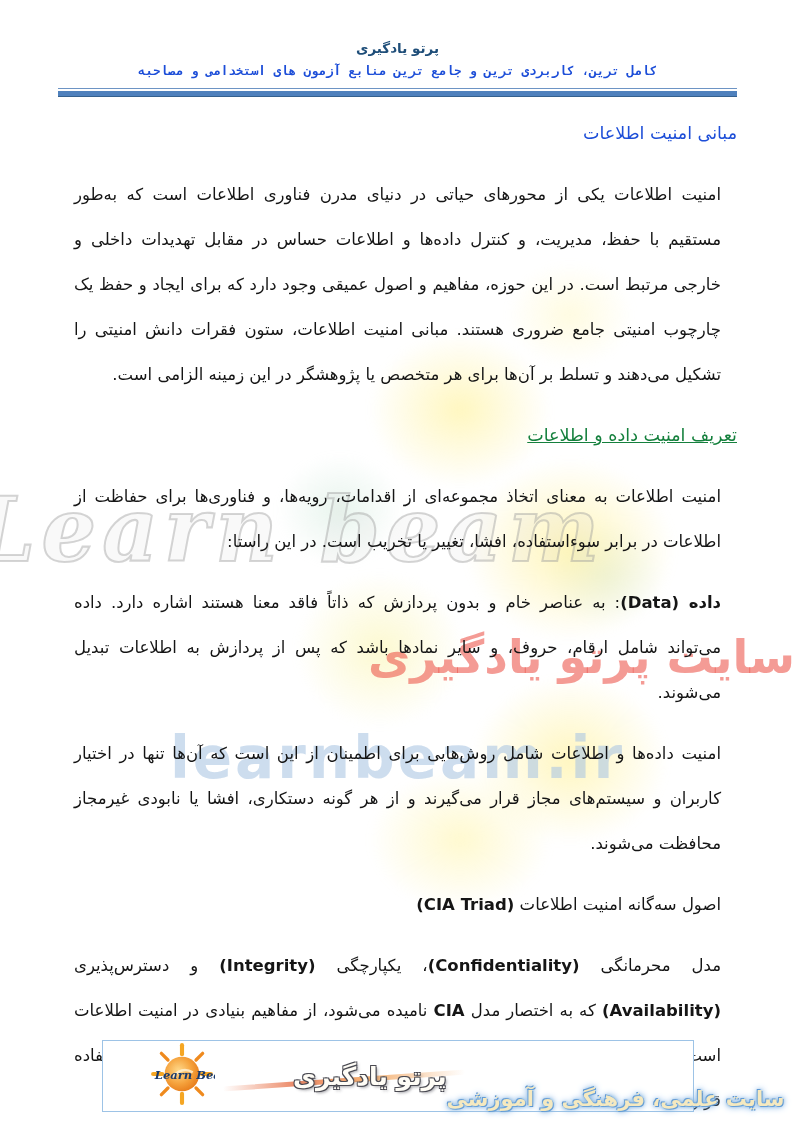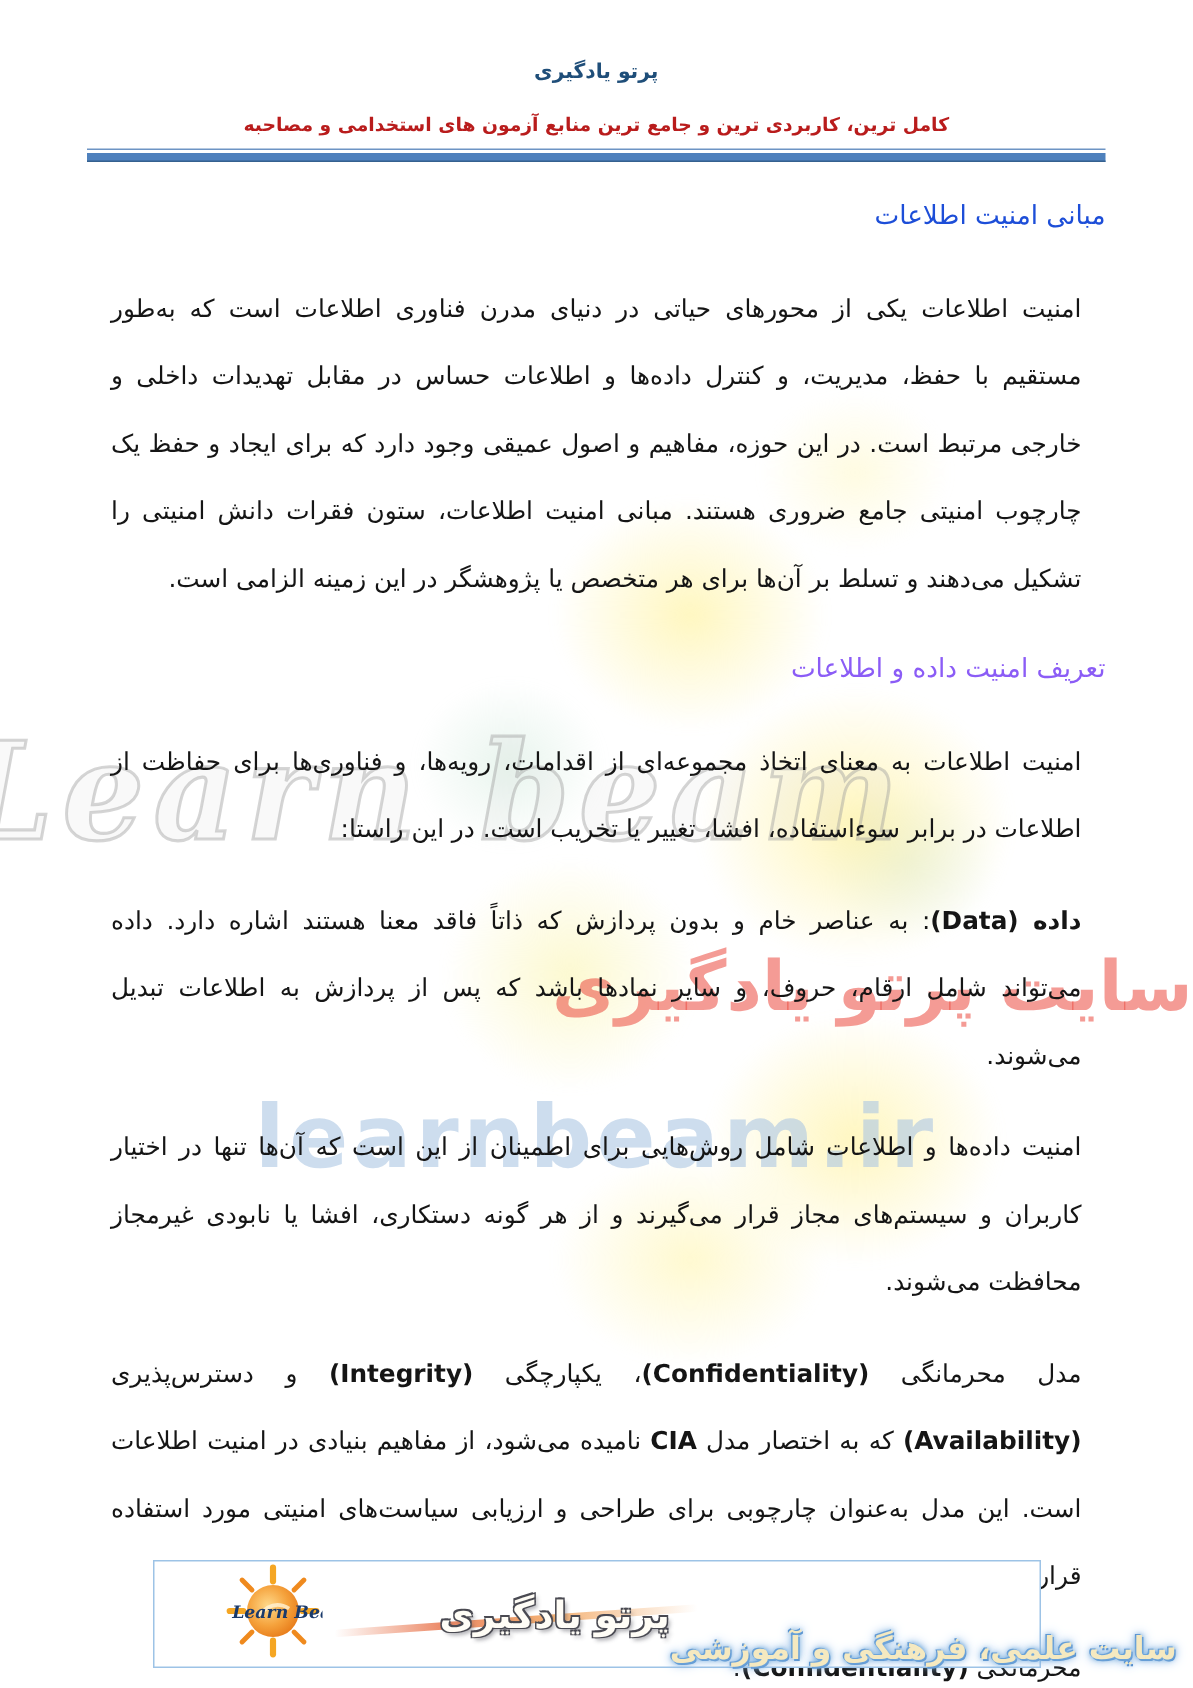--- a/index.html
+++ b/index.html
@@ -38,31 +38,31 @@
   .wm-domain {
     position:absolute; top:724px; left:0; width:100%; z-index:1; text-align:center;
     font-size:58px; font-weight:bold; letter-spacing:3px;
     color:rgba(172,199,226,0.60);
   }
 
   .content { position:relative; z-index:2; padding:0 58px; direction:rtl; }
 
   .header { text-align:center; padding-top:40px; }
   .site-name { color:#1f4e79; font-weight:bold; font-size:13.5px; }
-  .site-tagline { color:#b91c1c; font-weight:bold; font-size:12.5px; margin-top:19px; }
+  .site-tagline { color:#1d4ed8; font-weight:bold; font-size:12.5px; margin-top:7px;font-family:Liberation Mono, monospace; }
 
   .rule { margin-top:9px; }
   .rule .thin  { height:1px; background:#6d94c4; }
   .rule .thick { height:5px; background:#4f81bd; margin-top:2px; border-bottom:1px solid #35618f; }
 
   .body-text { margin-top:14px; font-size:16.5px; line-height:45px; text-align:justify; color:#151515; }
   .body-text p { margin:16px; }
   .h { line-height:45px; font-size:17.5px; }
   .h-red  { color:#1d4ed8; }
-  .h-blue { color:#8b5cf6; }
+  .h-blue { color:#15803d;text-decoration:underline; }
   .en { font-weight:bold; unicode-bidi:isolate; }
 
   
   .footer {
     position:absolute; left:102px; bottom:13px; width:592px; height:72px; z-index:3;
     border:1px solid #9dc3e6; background:#ffffff;
     display:flex; align-items:center; direction:ltr; padding:0 18px; box-sizing:border-box;
   }
   .footer-logo { flex:0 0 auto; margin-left:28px; }
   .footer-brand {
@@ -113,20 +113,21 @@
 
       <div class="h h-blue">تعریف امنیت داده و اطلاعات</div>
 
       <p>امنیت اطلاعات به معنای اتخاذ مجموعه‌ای از اقدامات، رویه‌ها، و فناوری‌ها برای حفاظت از اطلاعات در برابر سوءاستفاده، افشا، تغییر یا تخریب است. در این راستا:</p>
 
       <p><b>داده </b><b class="en" dir="ltr">(Data)</b><span>: به عناصر خام و بدون پردازش که ذاتاً فاقد معنا هستند اشاره دارد. داده می‌تواند شامل ارقام، حروف، و سایر نمادها باشد که پس از پردازش به اطلاعات تبدیل می‌شوند.</span></p>
 
 
       <p>امنیت داده‌ها و اطلاعات شامل روش‌هایی برای اطمینان از این است که آن‌ها تنها در اختیار کاربران و سیستم‌های مجاز قرار می‌گیرند و از هر گونه دستکاری، افشا یا نابودی غیرمجاز محافظت می‌شوند.</p>
 
+      <p><span>اصول سه‌گانه امنیت اطلاعات </span><b class="en" dir="ltr">(CIA Triad)</b></p>
 
       <p><span>مدل محرمانگی </span><b class="en" dir="ltr">(Confidentiality)</b><span>، یکپارچگی </span><b class="en" dir="ltr">(Integrity)</b><span> و دسترس‌پذیری </span><b class="en" dir="ltr">(Availability)</b><span> که به اختصار مدل </span><b class="en" dir="ltr">CIA</b><span> نامیده می‌شود، از مفاهیم بنیادی در امنیت اطلاعات است. این مدل به‌عنوان چارچوبی برای طراحی و ارزیابی سیاست‌های امنیتی مورد استفاده قرار می‌گیرد.</span></p>
 
       <p><span>محرمانگی </span><b class="en" dir="ltr">(Confidentiality)</b><span>:</span></p>
 
     </div>
   </div>
 
   <div class="footer">
     <div class="footer-logo">

